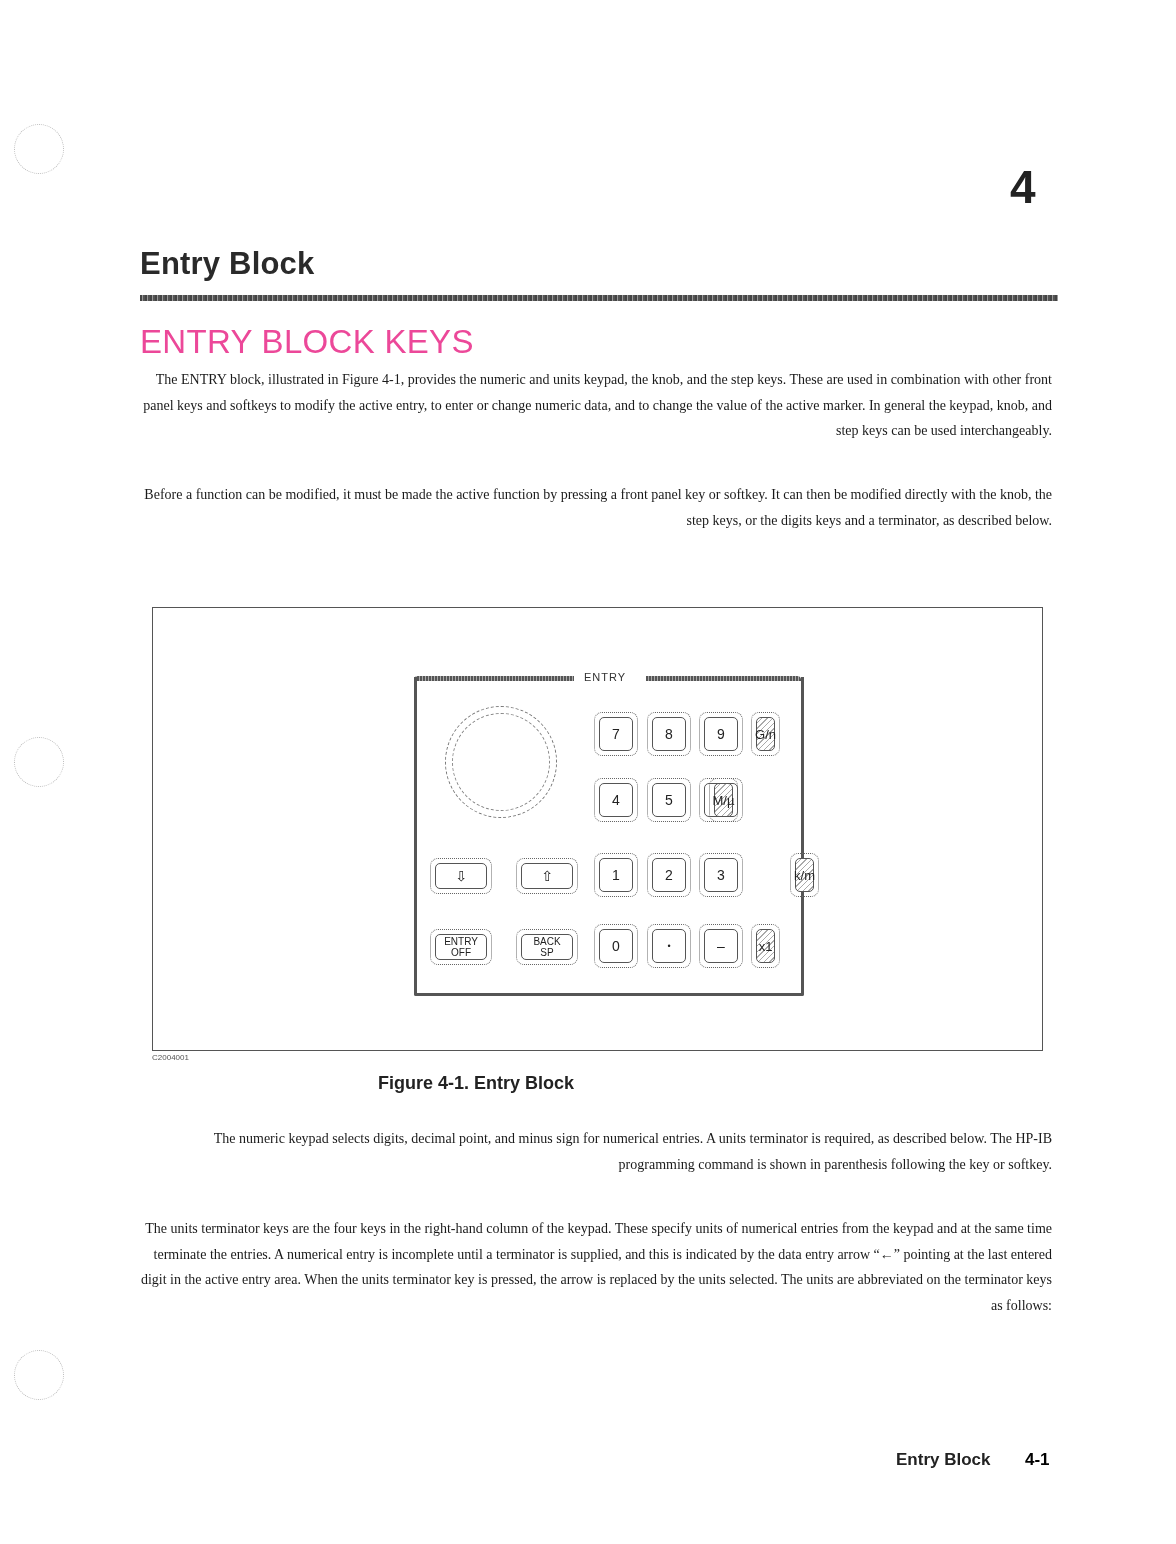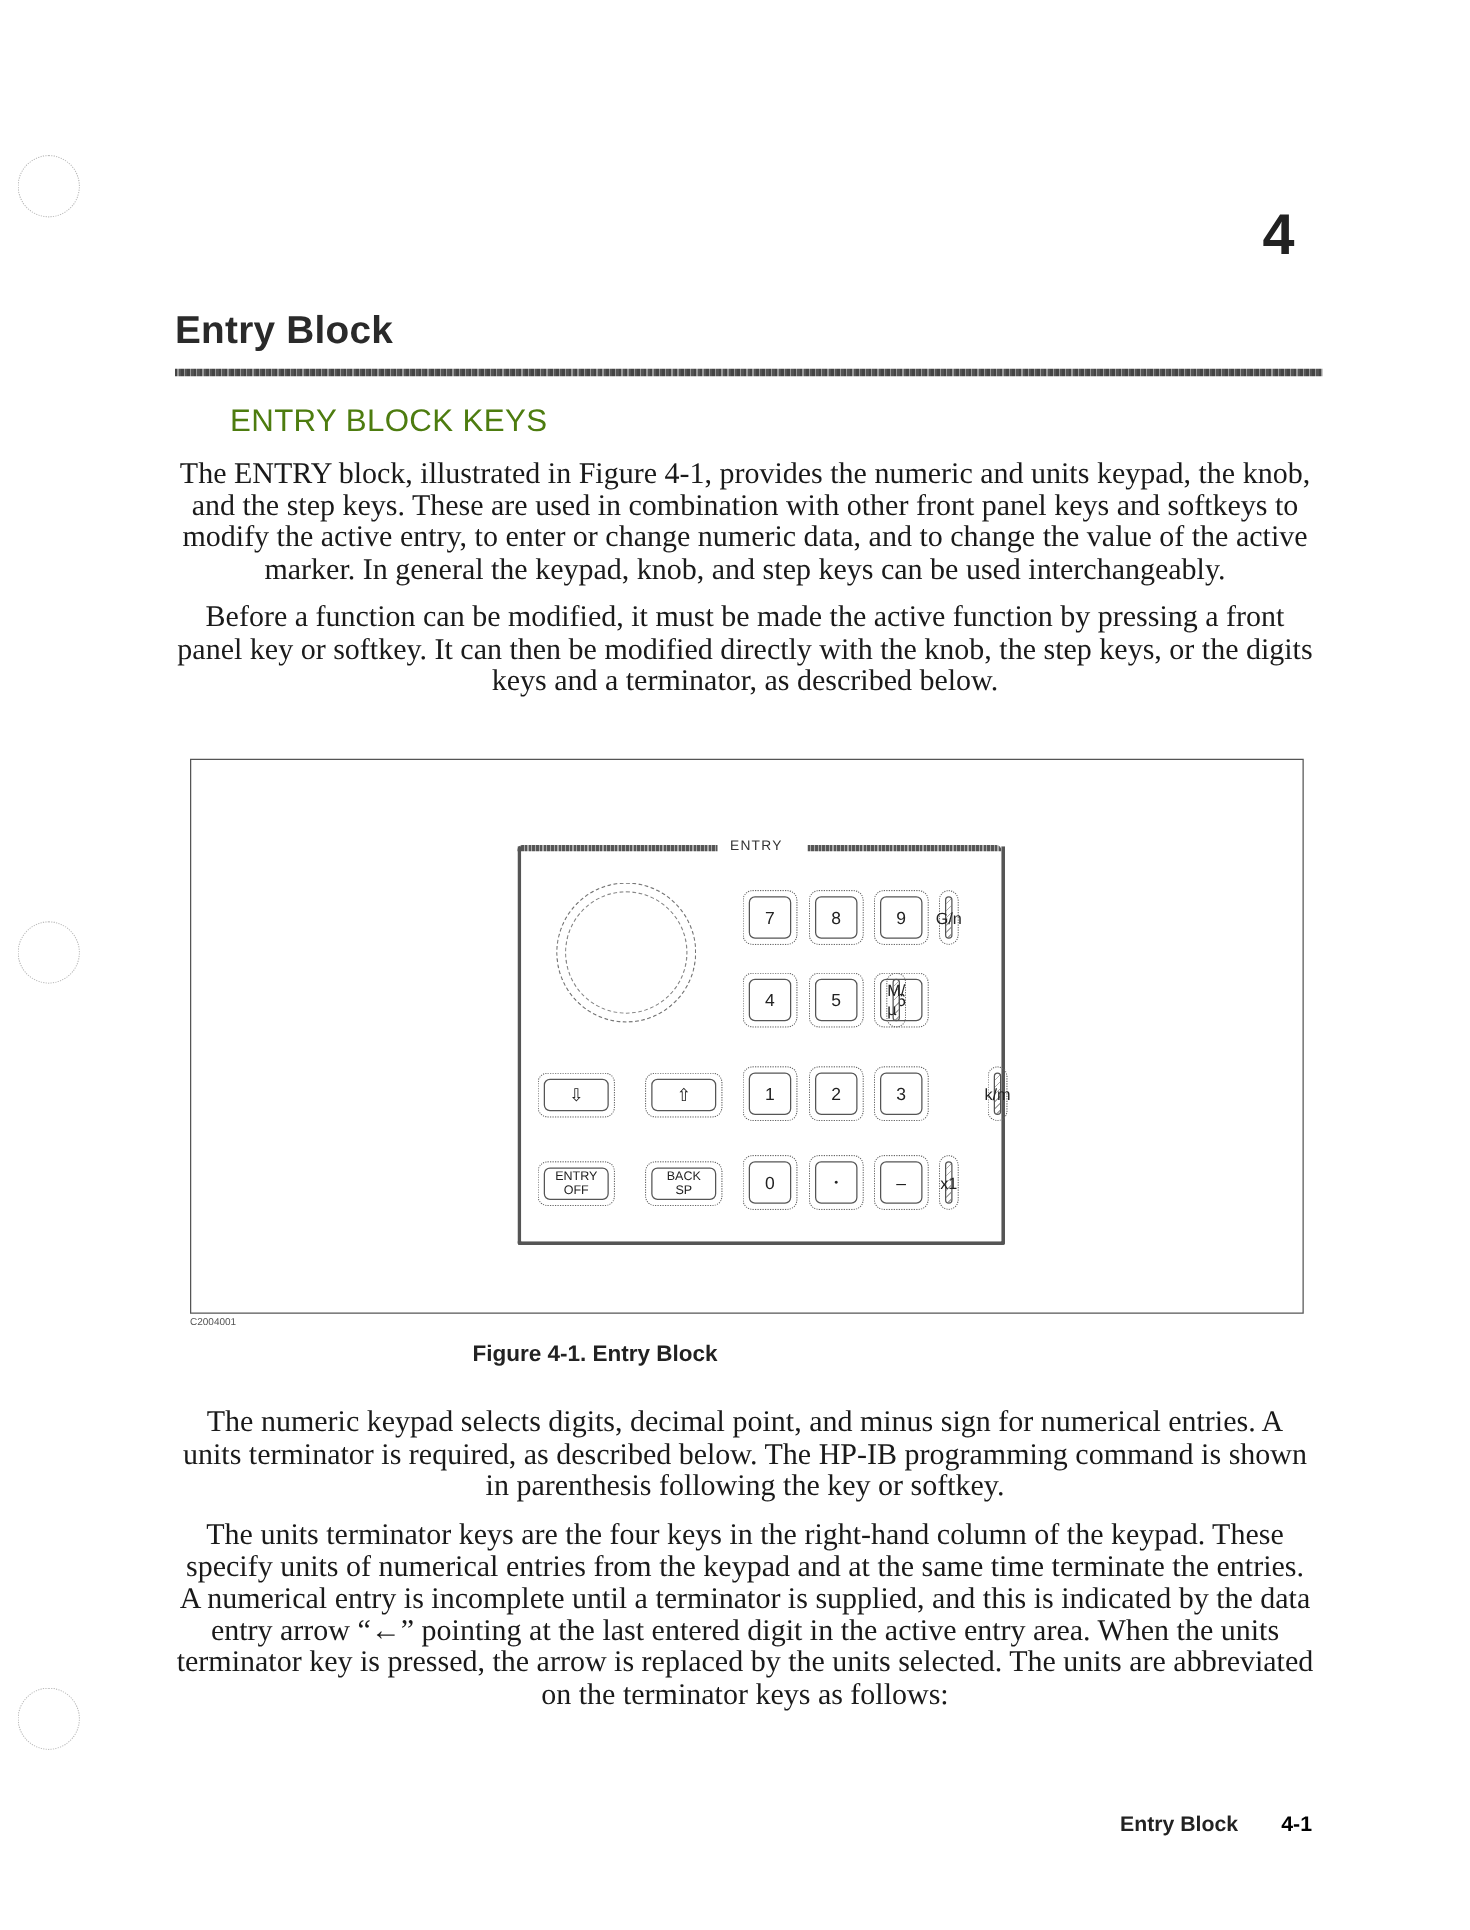--- a/index.html
+++ b/index.html
@@ -6,23 +6,23 @@
   body { width: 1176px; height: 1544px; position: relative; overflow: hidden; color: #111; }
   .sans { font-family: "Liberation Sans", "DejaVu Sans", sans-serif; }
   .serif { font-family: "Liberation Serif", "DejaVu Serif", serif; }
 
   .punch { position: absolute; left: 14px; width: 48px; height: 48px; border-radius: 50%; border: 1px dotted #bbb; }
 
   #chapter-num { position: absolute; left: 1010px; top: 160px; font-size: 46px; font-weight: bold; color: #222; }
   #chapter-title { position: absolute; left: 140px; top: 246px; font-size: 31px; font-weight: bold; color: #2a2a2a; letter-spacing: 0.2px; }
   #title-rule { position: absolute; left: 140px; top: 295px; width: 918px; height: 6px;
     background: repeating-linear-gradient(90deg, #444 0 2px, #999 2px 3px, #555 3px 5px); }
-  #section-heading { position: absolute; left: 140px; top: 323px; font-size: 25px; color: #4d7c0f; letter-spacing: 0.3px; margin-left: 44px; }
+  #section-heading { position: absolute; left: 140px; top: 323px; font-size: 33px; color: #ec4899; letter-spacing: 0.3px; }
 
-  .para { position: absolute; left: 140px; width: 912px; font-size: 24px; line-height: 25.6px; color: #1a1a1a; text-align: center; }
+  .para { position: absolute; left: 140px; width: 912px; font-size: 14px; line-height: 25.6px; color: #1a1a1a; text-align: right; }
   #para-1 { top: 367px; }
   #para-2 { top: 482px; }
   #para-3 { top: 1126px; }
   #para-4 { top: 1216px; }
 
   #figure-frame { position: absolute; left: 152px; top: 607px; width: 889px; height: 442px; border: 1px solid #555; }
   #figure-code { position: absolute; left: 152px; top: 1053px; font-size: 8px; color: #555; text-align: center; }
   #figure-caption { position: absolute; left: 0; width: 952px; top: 1073px; text-align: center; font-size: 18px; font-weight: bold; color: #222; }
 
   #panel { position: absolute; left: 414px; top: 677px; width: 384px; height: 316px; border: 3px solid #555; border-top: none; border-radius: 0 0 2px 2px; }
@@ -33,21 +33,21 @@
   #panel-label { position: absolute; left: 584px; top: 671px; font-size: 11px; letter-spacing: 1px; color: #333; }
 
   #knob { position: absolute; left: 445px; top: 706px; width: 112px; height: 112px; border-radius: 50%;
     border: 1px dashed #777; box-sizing: border-box; }
   #knob::after { content: ""; position: absolute; left: 6px; top: 6px; right: 6px; bottom: 6px; border-radius: 50%; border: 1px dashed #888; }
 
   .key { position: absolute; width: 44px; height: 44px; border: 1px dotted #666; border-radius: 8px; box-sizing: border-box;
     display: flex; align-items: center; justify-content: center; }
   .key .cap { position: absolute; left: 4px; top: 4px; right: 4px; bottom: 4px; border: 1px solid #555; border-radius: 5px; }
   .key .lbl { position: relative; font-size: 14px; color: #222; }
-  .key.unit { width: 16px; }
+  .key.unit { width: 29px; }
   .key.unit .cap { background: repeating-linear-gradient(135deg, #fff 0 3px, #aaa 3px 4px); }
   .key.unit .lbl { font-size: 13px; background: transparent; }
   .key.wide { width: 62px; height: 36px; }
   .key.wide .lbl { font-size: 10px; line-height: 11px; text-align: center; }
 
   #footer-text { position: absolute; left: 896px; top: 1450px; font-size: 17px; font-weight: bold; color: #222; }
   #footer-page { position: absolute; left: 1025px; top: 1450px; font-size: 17px; font-weight: bold; color: #000000; }
 </style>
 </head>
 <body>

